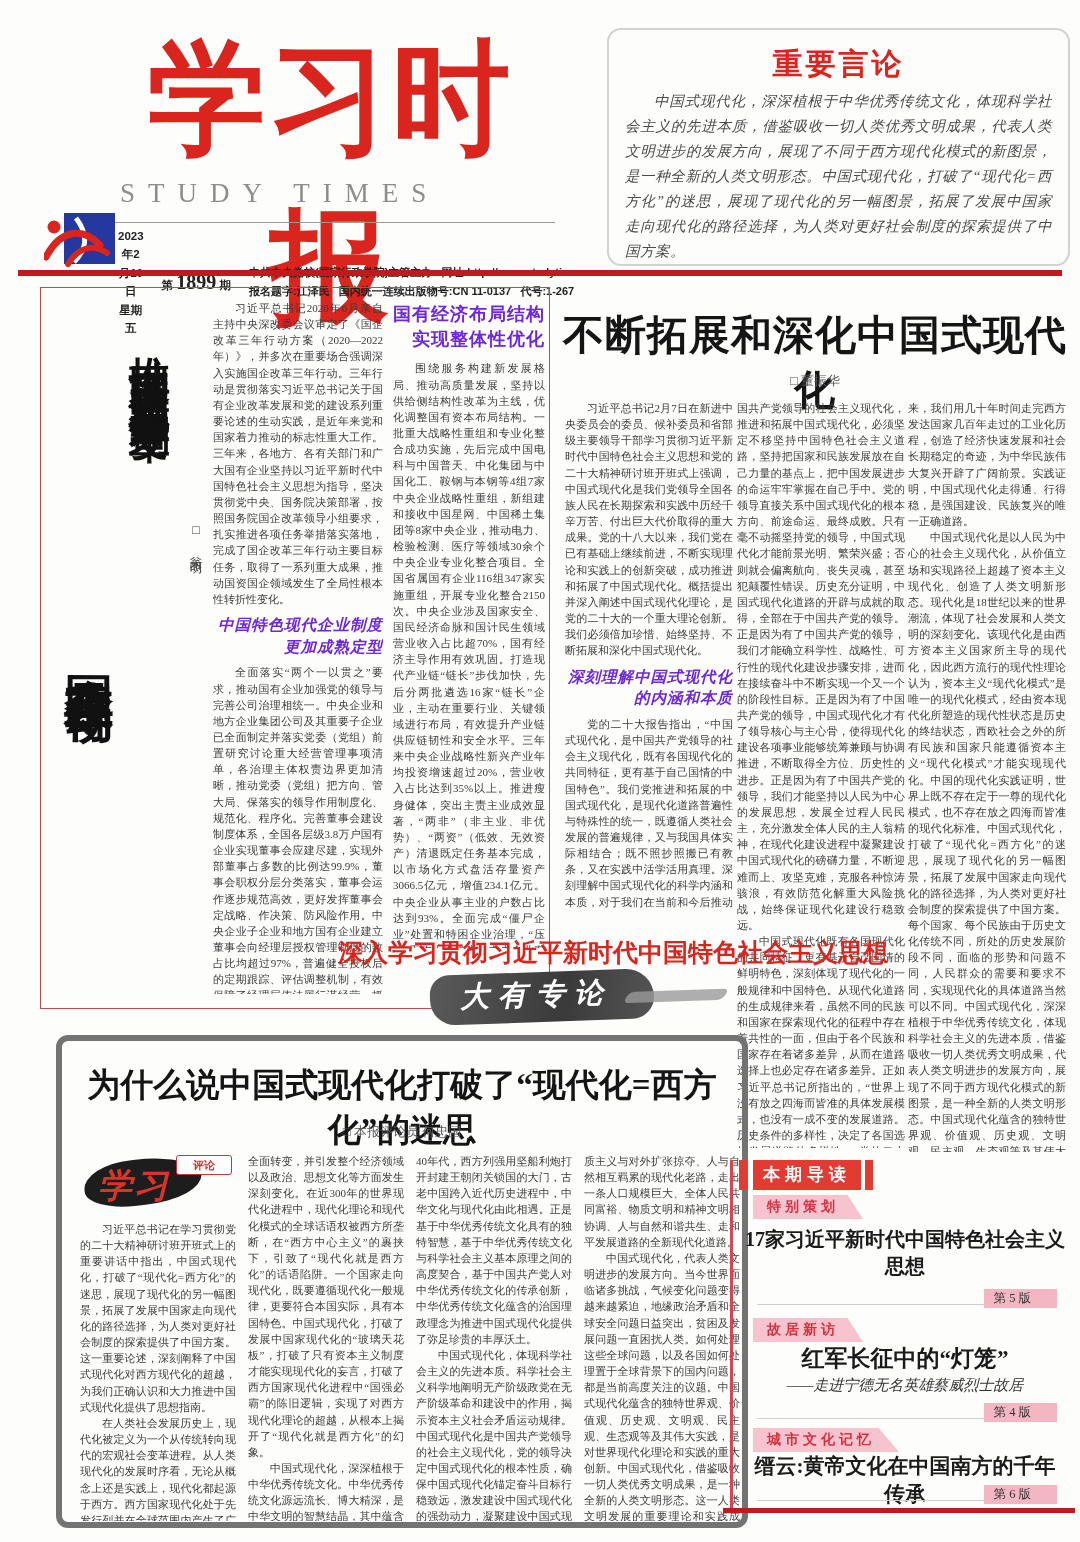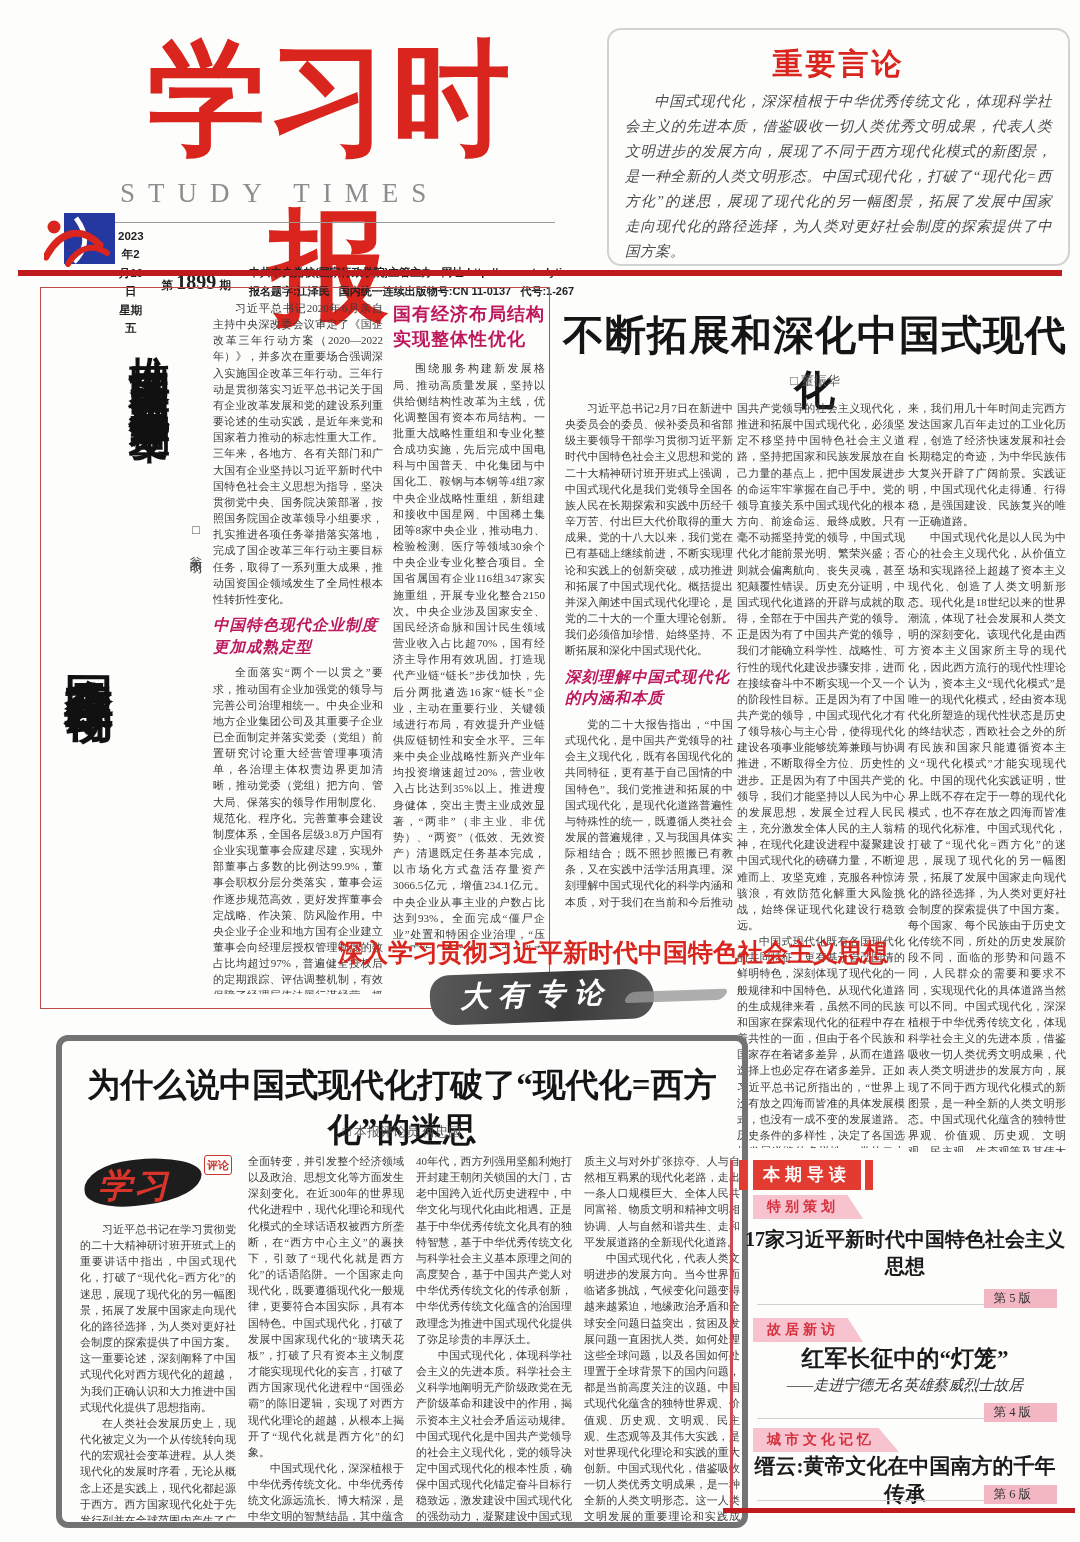--- a/index.html
+++ b/index.html
@@ -23,21 +23,21 @@
   .quotes-box{position:absolute;left:607px;top:28px;width:463px;height:238px;border:2px solid #d2d2d2;
               border-radius:14px;box-sizing:border-box;padding:14px 16px;}
   .q-title{text-align:center;font-size:30px;font-weight:900;color:#d9251d;letter-spacing:3px;
            font-family:"Liberation Sans",sans-serif;}
   .q-body{margin:4px 0 0 0;text-indent:2em;font-size:14.5px;line-height:1.72;text-align:justify;
           color:#4a4a4a;letter-spacing:0.5px;font-style:italic;}
   .red-rule{position:absolute;left:18px;top:270px;width:1044px;height:6px;background:#bf1a1e;}
   
   .col{position:absolute;overflow:hidden;font-size:11px;line-height:1.47;text-align:justify;color:#3b3b3b;}
   .col p{margin:0;text-indent:2em;}
-  .col h3{margin:7px 0;font-size:15.5px;line-height:1.4;text-align:left;color:#be185d;font-weight:700;
+  .col h3{margin:7px 0;font-size:15.5px;line-height:1.4;text-align:right;color:#6d28d9;font-weight:700;
           font-style:italic;letter-spacing:1px;}
   
   .left-box{position:absolute;left:40px;top:287px;width:510px;height:722px;border:1.5px solid #bf4a4a;
             box-sizing:border-box;}
   .vhead{position:absolute;left:6px;top:36px;height:650px;writing-mode:vertical-rl;
          font-family:"Liberation Sans",sans-serif;color:#111;}
   .vh1{font-size:41px;font-weight:900;letter-spacing:5px;}
   .vh2{font-size:49px;font-weight:900;letter-spacing:3px;text-align:center;margin-left:10px;}
   .vbyline{position:absolute;left:146px;top:235px;writing-mode:vertical-rl;font-size:12.5px;color:#444;
            letter-spacing:3px;}
@@ -68,21 +68,21 @@
           color:#151515;}
   .b-byline{position:absolute;left:0;top:82px;width:100%;text-align:center;font-size:13px;color:#555;}
   .b-col{top:112px;height:368px;width:156px;}
   .b-col1{left:18px;} .b-col2{left:186px;} .b-col3{left:354px;} .b-col4{left:522px;}
   .clogo{position:relative;width:150px;height:62px;margin:0 0 6px 4px;}
   .clogo-blob{position:absolute;left:0;top:6px;width:118px;height:46px;background:#1d1d1d;
               border-radius:46% 60% 55% 45% / 60% 50% 60% 45%;transform:rotate(-6deg);}
   .clogo-main{position:absolute;left:14px;top:8px;font-size:34px;font-weight:900;font-style:italic;
               color:#d9342a;letter-spacing:2px;}
   .clogo-sub{position:absolute;right:2px;top:2px;font-size:11px;font-weight:700;color:#c8372d;
-             border:1.5px solid #c8372d;border-radius:3px;padding:1px 2px;background:#fff;}
+             border:1.5px solid #c8372d;border-radius:3px;padding:1px 16px;background:#fff;}
   
   .digest{position:absolute;left:735px;top:1150px;width:340px;height:372px;
           font-family:"Liberation Serif",serif;}
   .digest-leftline{position:absolute;left:-5px;top:10px;width:3px;height:350px;background:#d04a56;}
   .d-bar-s{position:absolute;width:8px;height:30px;background:#e23b31;top:10px;}
   .d-bar-title{position:absolute;left:18px;top:10px;width:108px;height:30px;background:#e23b31;
                color:#fff;font-size:17px;font-weight:700;letter-spacing:5px;text-align:center;
                line-height:30px;font-family:"Liberation Sans",sans-serif;}
   .d-tag{position:absolute;left:18px;height:24px;line-height:24px;padding:0 24px 0 14px;
          background:#f6c3cf;color:#d5323f;font-size:14px;font-weight:700;letter-spacing:4px;

